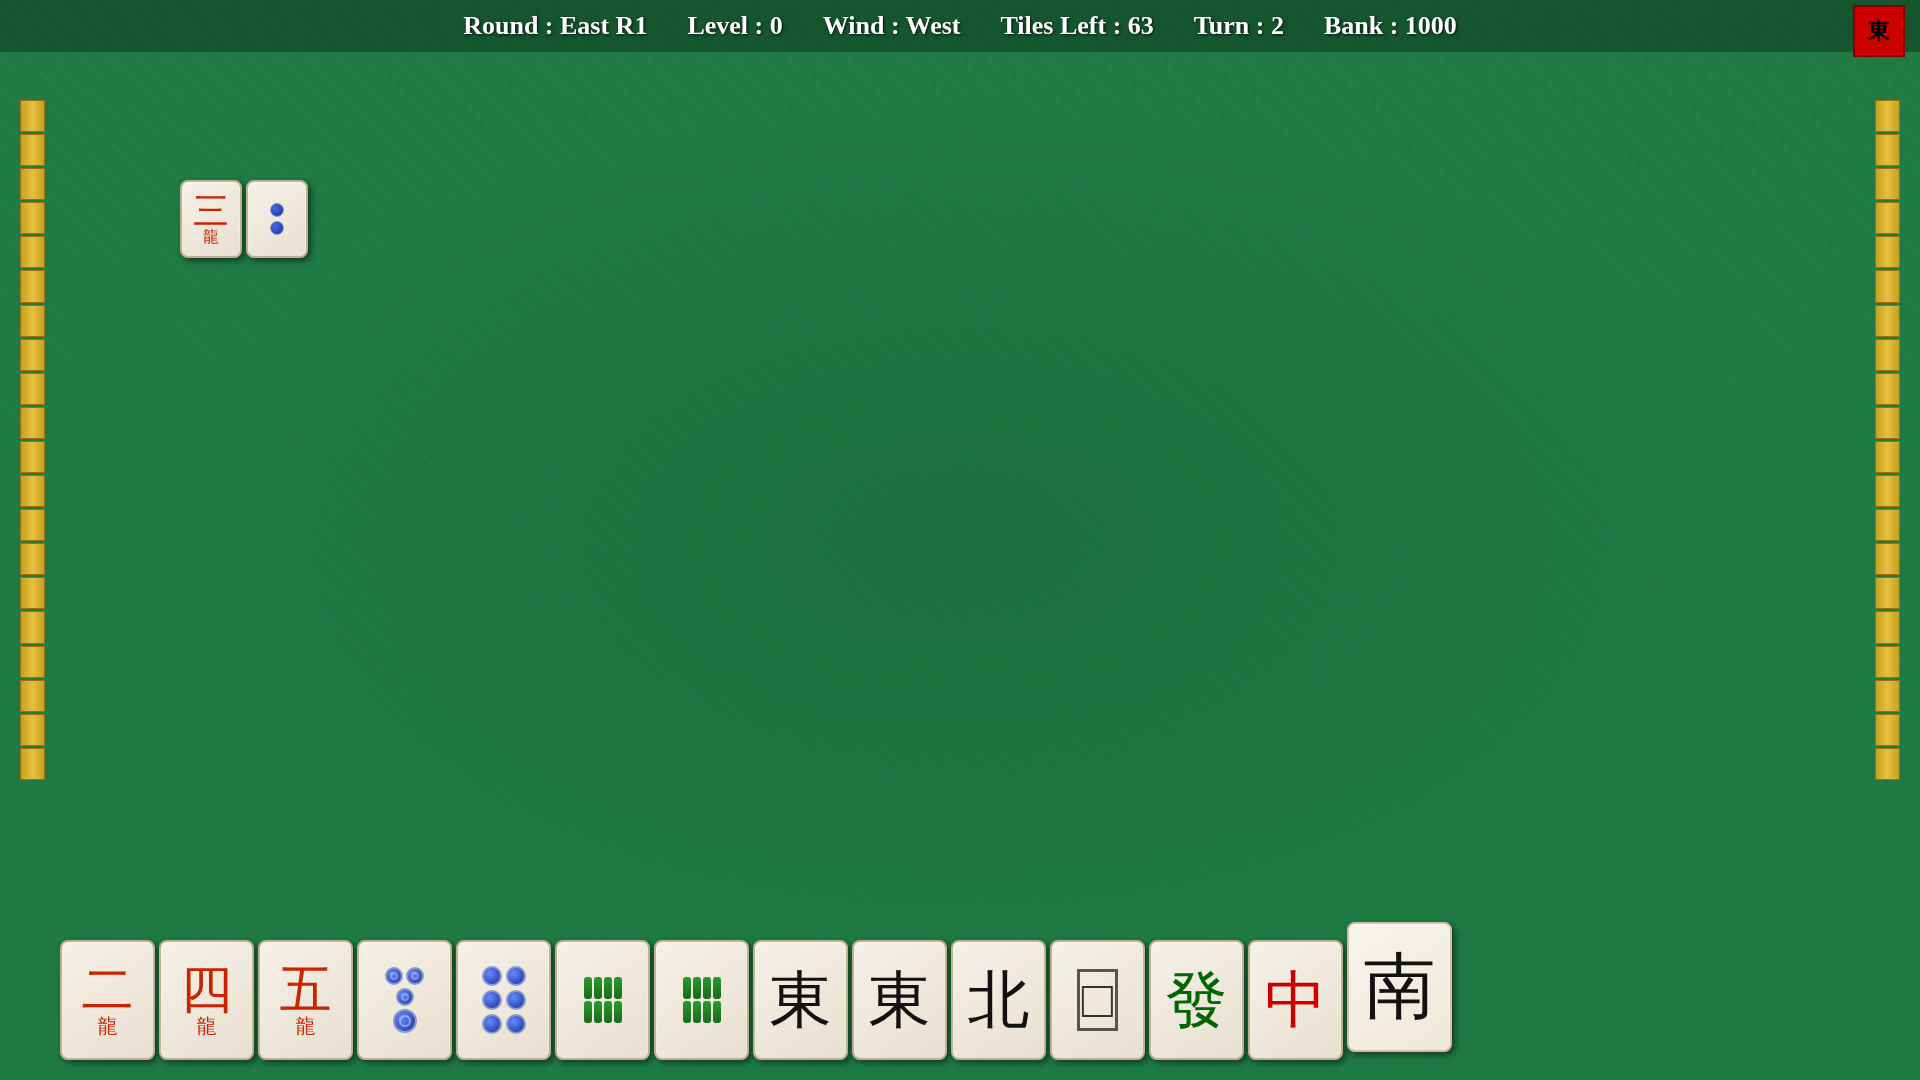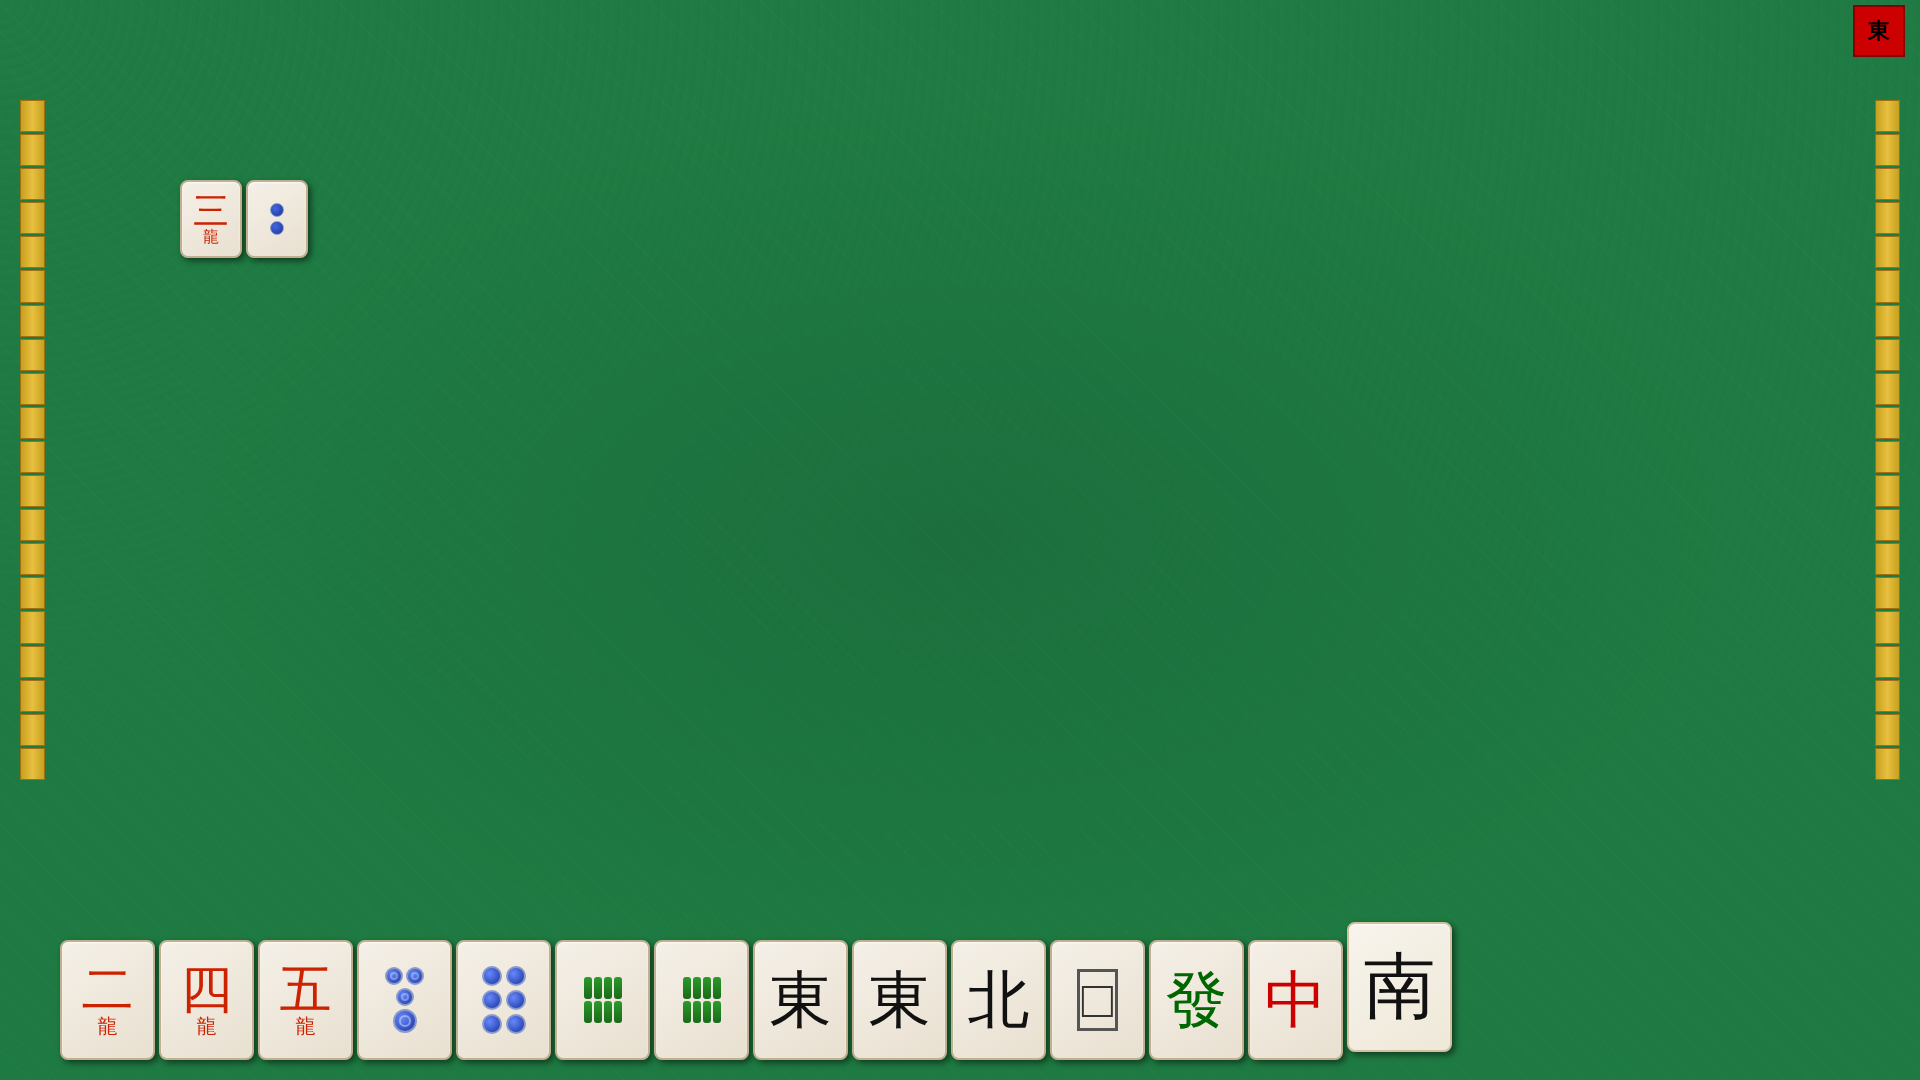--- a/index.html
+++ b/index.html
@@ -188,20 +188,28 @@
         repeating-linear-gradient(rgba(255,255,255,0.1), rgba(255,255,255,0));
     }
   </style>
 </head>
 <body>
 
 <div class="game-board">
 
   <div class="felt-pattern"></div>
 
+  <div class="status-bar">
+    <span class="status-item">Round : East R1</span>
+    <span class="status-item">Level : 0</span>
+    <span class="status-item">Wind : West</span>
+    <span class="status-item">Tiles Left : 63</span>
+    <span class="status-item">Turn : 2</span>
+    <span class="status-item">Bank : 1000</span>
+  </div>
 
   <div class="wind-button">
     <span class="wind-button-text" style="color:#000; font-family: serif;">東</span>
   </div>
 
   <div class="side-panel-left">
     <div class="score-segment"></div>
     <div class="score-segment"></div>
     <div class="score-segment"></div>
     <div class="score-segment"></div>

